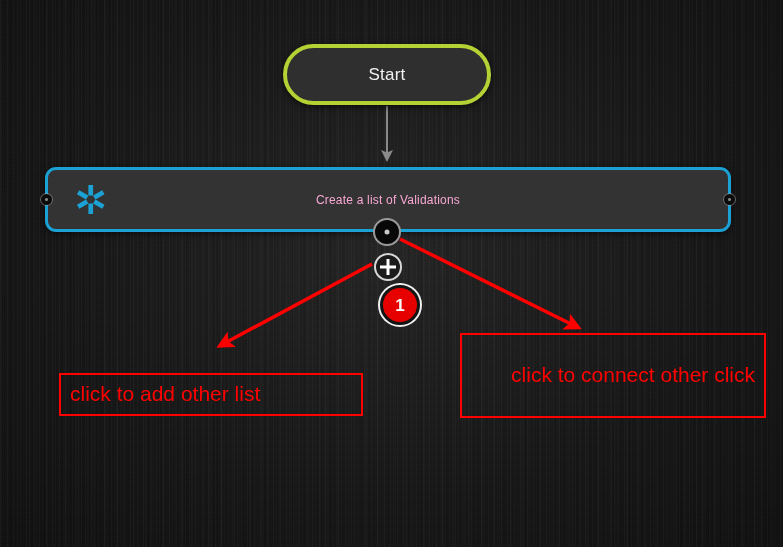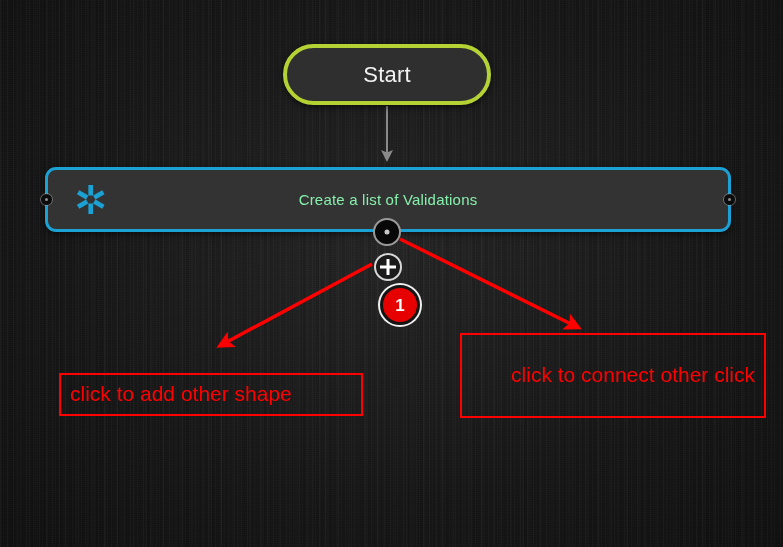--- a/index.html
+++ b/index.html
@@ -69,43 +69,43 @@
     border: 4px solid #b5d235;
     border-radius: 32px;
     background: #2f2f2f;
     box-shadow: 0 2px 6px rgba(0,0,0,0.6);
     display: flex;
     align-items: center;
     justify-content: center;
   }
   #start-shape .shape-label {
     color: #f2f2f2;
-    font-size: 22px;
+    font-size: 17px;
     letter-spacing: 0.2px;
   }
 
   
   #task-shape {
     position: absolute;
     left: 45px;
     top: 167px;
     width: 686px;
     height: 65px;
     box-sizing: border-box;
     border: 3px solid #1ba1d4;
     border-radius: 11px;
     background: #333333;
     box-shadow: 0 2px 7px rgba(0,0,0,0.55);
     display: flex;
     align-items: center;
     justify-content: center;
   }
   #task-shape .shape-label {
-    color: #86efac;
-    font-size: 15px;
+    color: #f9a8d4;
+    font-size: 12px;
     letter-spacing: 0.2px;
   }
   .asterisk-icon {
     position: absolute;
     left: 26px;
     top: 50%;
     transform: translateY(-50%);
     color: #1ba1d4;
     font-size: 40px;
     line-height: 1;
@@ -275,20 +275,20 @@
   <div id="add-shape-button">
     <span class="plus-h"></span>
     <span class="plus-v"></span>
   </div>
 
   <div id="step-badge">
     <span class="badge-number">1</span>
   </div>
 
   <div id="callout-add" class="callout">
-    <span>click to add other shape</span>
+    <span>click to add other list</span>
   </div>
 
   <div id="callout-connect" class="callout">
     <span>click to connect other click</span>
   </div>
 
 </div>
 
 </body></html>

